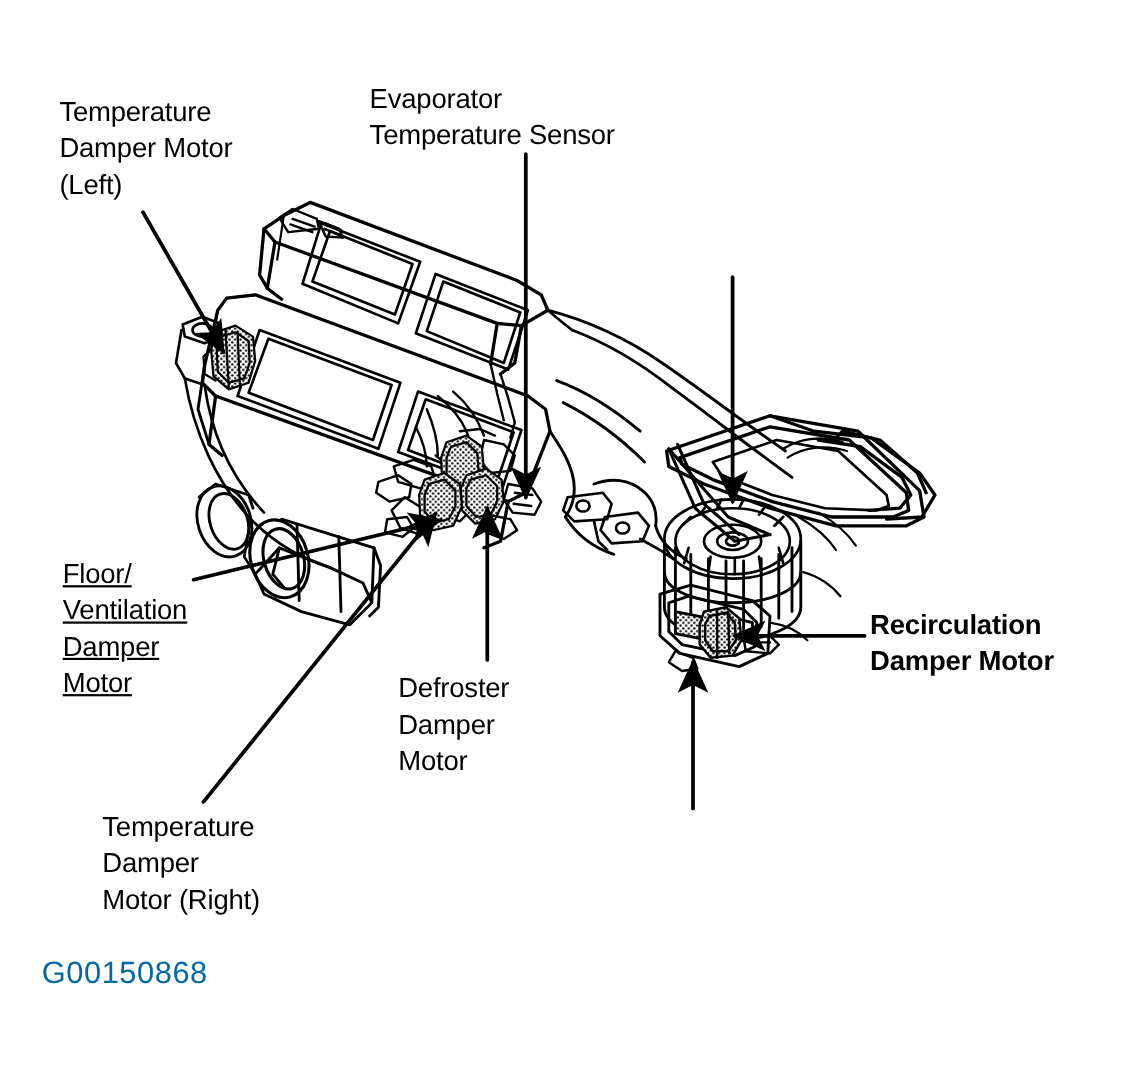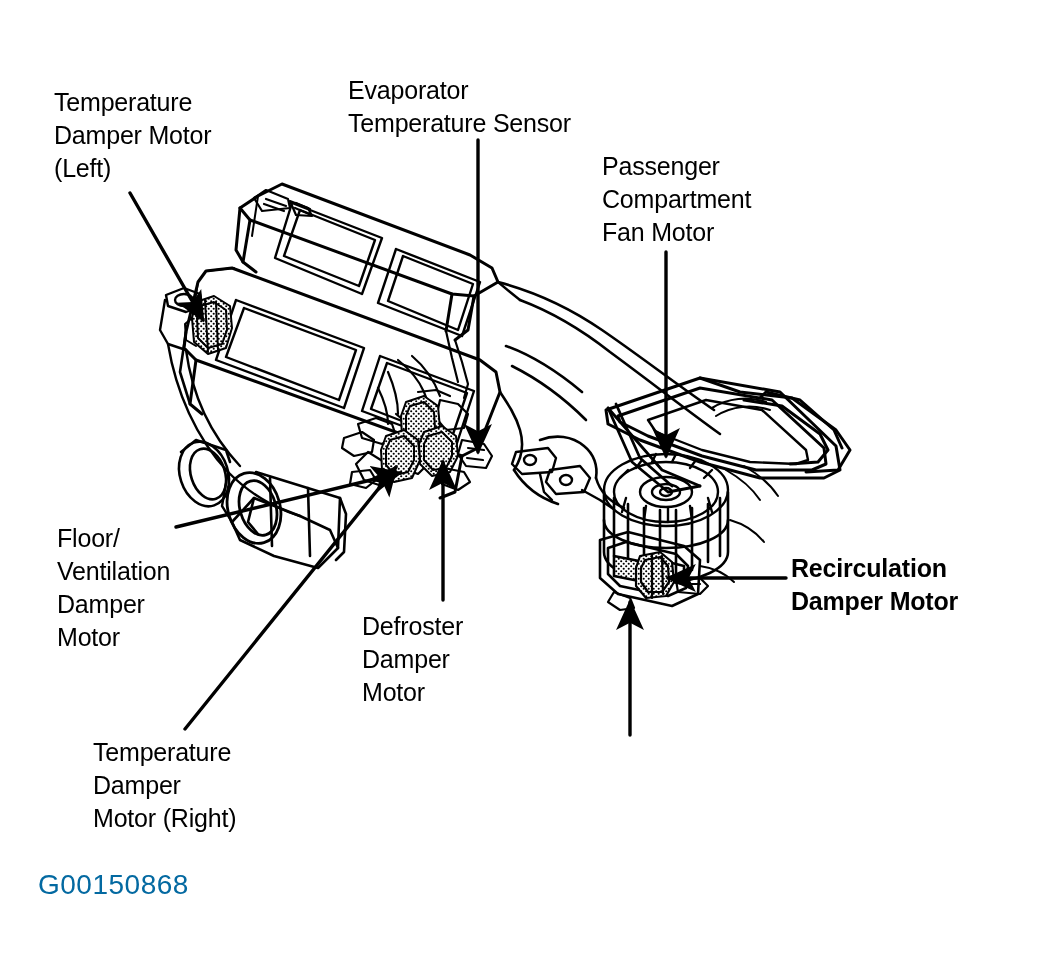--- a/index.html
+++ b/index.html
@@ -40,23 +40,23 @@
     position: absolute;
     left: 38px;
     top: 871px;
     font-family: "Liberation Sans", sans-serif;
     font-size: 28px;
     line-height: 28px;
     color: #0369a1;
     letter-spacing: 0.5px;
   }
   .lbl-temp-left    { left: 54px;  top: 86px;  }
-  .lbl-evap         { left: 348px; top: 74px;  }
+  .lbl-evap         { left: 336px; top: 74px;  }
   .lbl-passenger    { left: 602px; top: 150px; }
-  .lbl-floor-vent   { left: 57px;  top: 522px; }
+  .lbl-floor-vent   { left: 57px;  top: 506px; text-decoration: underline; }
   .lbl-defroster    { left: 362px; top: 610px; }
   .lbl-recirc       { left: 791px; top: 552px; font-weight: bold; }
   .lbl-temp-right   { left: 93px;  top: 736px; }
   .lbl-fan-ctrl     { left: 543px; top: 738px; }
 </style>
 </head>
 <body>
 
 <div id="diagram-root">
 
@@ -279,23 +279,20 @@
     </g>
   </svg>
 
   <div class="callout lbl-temp-left">Temperature
 Damper Motor
 (Left)</div>
 
   <div class="callout lbl-evap">Evaporator
 Temperature Sensor</div>
 
-  <div class="callout lbl-passenger">Passenger
-Compartment
-Fan Motor</div>
 
   <div class="callout lbl-floor-vent">Floor/
 Ventilation
 Damper
 Motor</div>
 
   <div class="callout lbl-defroster">Defroster
 Damper
 Motor</div>
 

